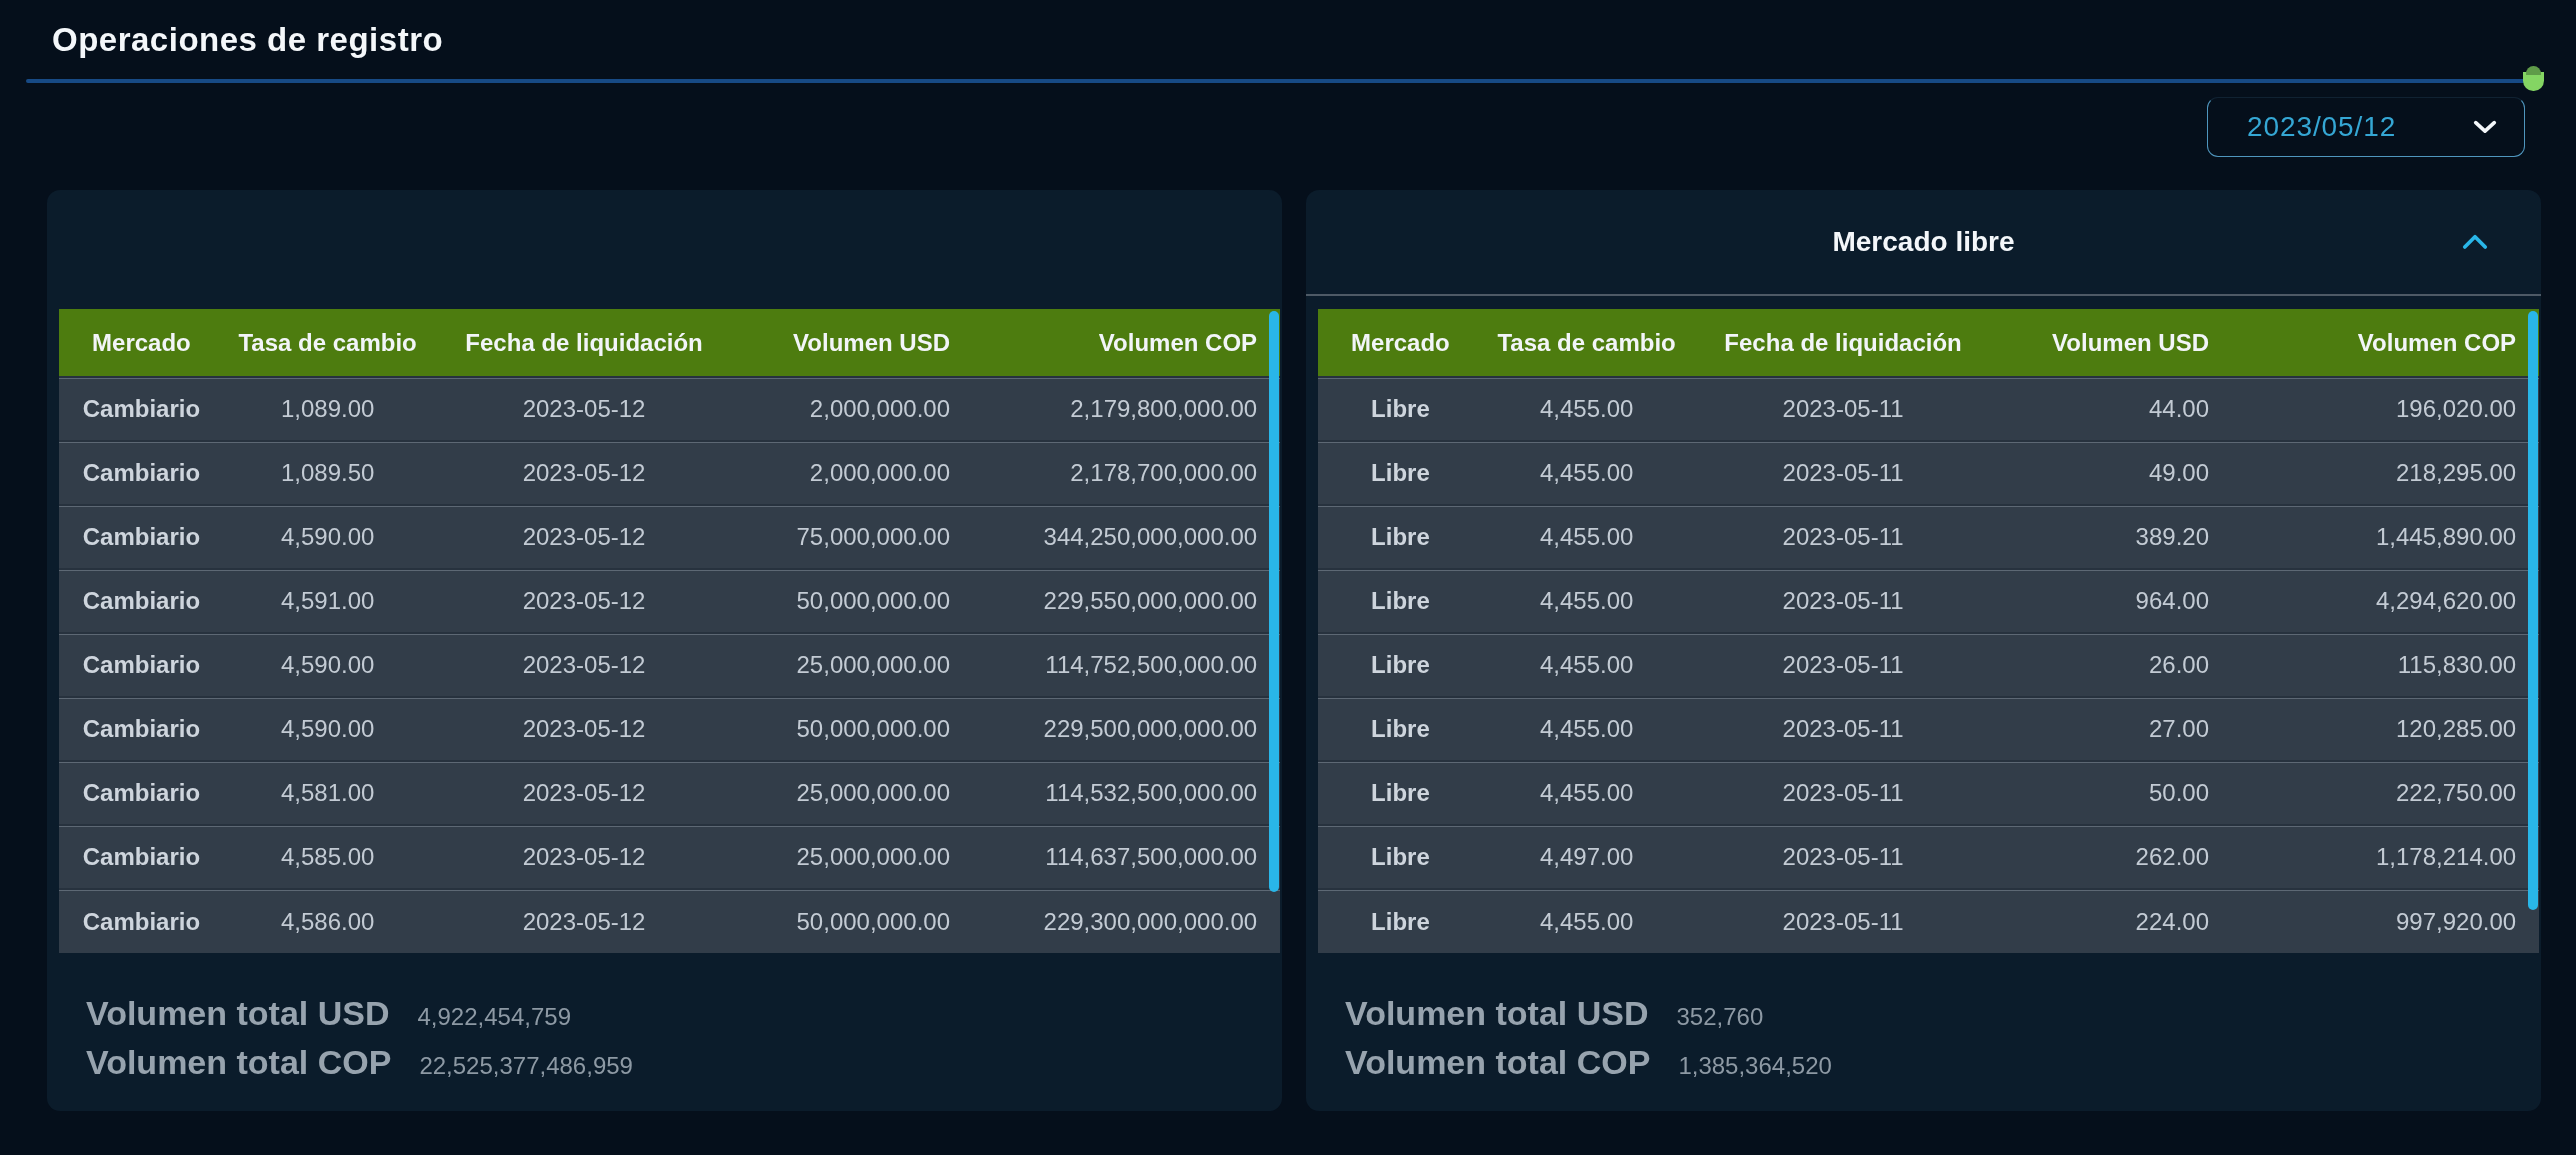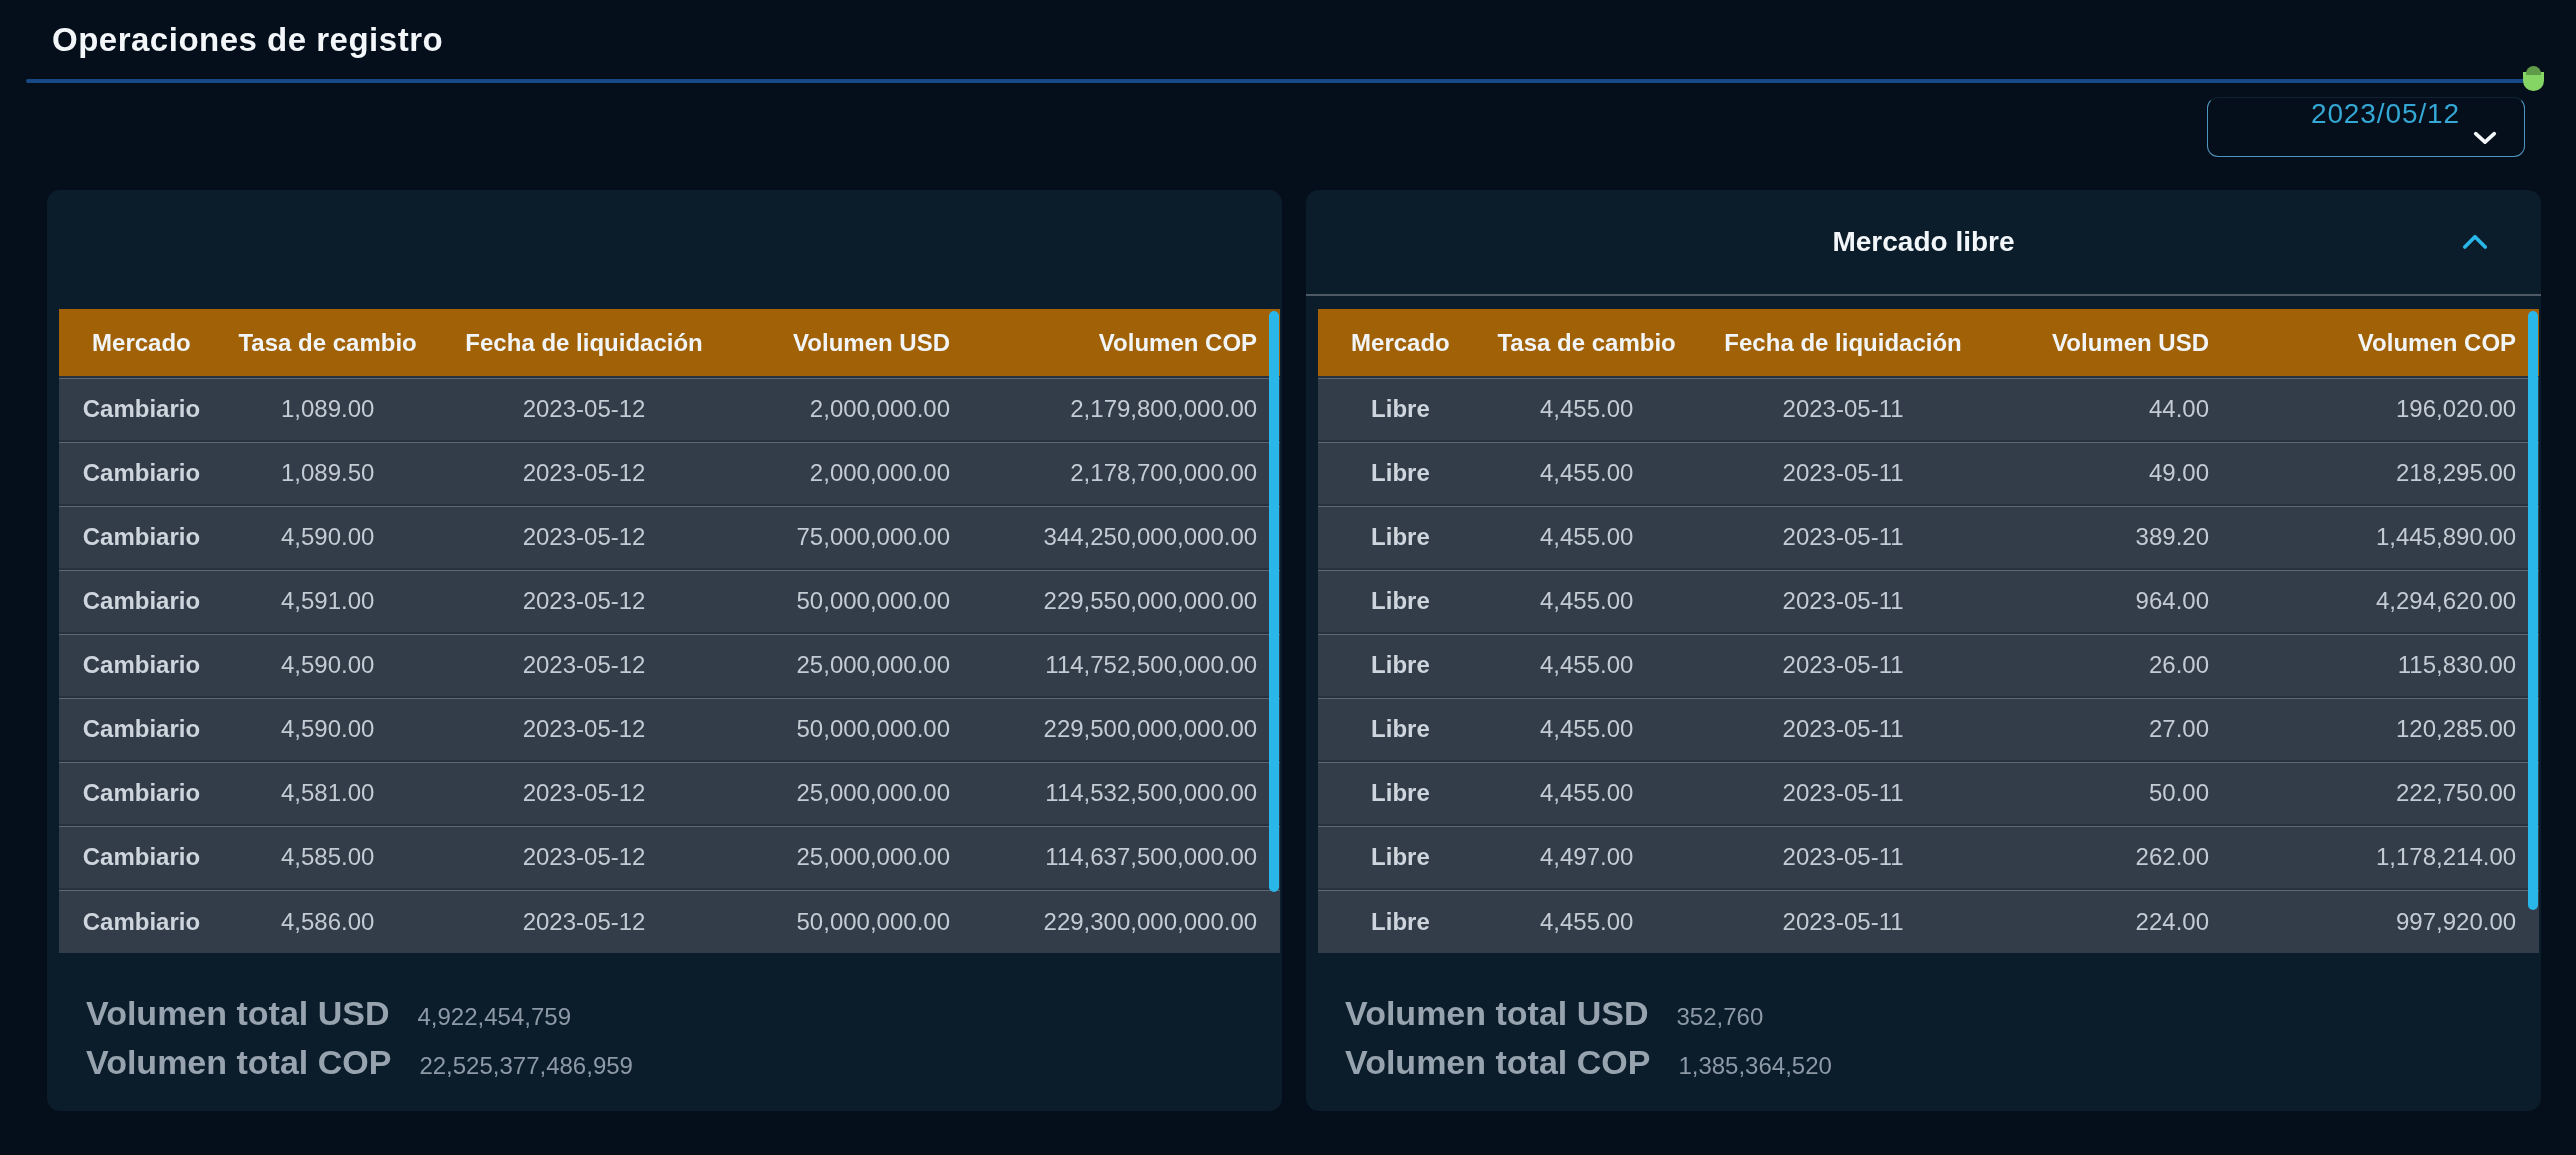--- a/index.html
+++ b/index.html
@@ -11,42 +11,42 @@
 
   .top-divider { position:absolute; left:26px; top:79px; width:2512px; height:3.7px;
                  background:#174a85; border-radius:1.9px; }
   .green-dot { position:absolute; left:2523px; top:72px; width:20.5px; height:18.6px;
                background:#84d563; border-radius:0 0 10.2px 10.2px; }
   .green-dot::before { content:""; position:absolute; left:2.8px; top:-6.5px; width:15px; height:9.3px;
                background:#5f9b49; border-radius:7.4px 7.4px 0 0; }
 
   .date-select { position:absolute; left:2207px; top:97px; width:318px; height:60px;
                  border:1.9px solid #4f96be; border-top-color:rgba(79,150,190,.15);
-                 border-radius:11px; display:flex; align-items:center; cursor:pointer;flex-direction:column; }
+                 border-radius:11px; display:flex; align-items:center; cursor:pointer; }
   .date-select .value { color:#35a7d4; font-size:28px; padding-left:39px; letter-spacing:0.9px; }
   .date-select .chev  { margin-left:auto; margin-right:26px; display:flex; }
 
   .card { position:absolute; top:190px; width:1235px; height:921px;
           background:#0b1c2b; border-radius:13px; }
   .card.left  { left:47px; }
   .card.right { left:1306px; }
 
   .card-header { position:absolute; left:0; top:0; right:0; height:106px;
                  border-bottom:2.8px solid #4e5a66; border-radius:13px 13px 0 0;
                  display:flex; align-items:center; justify-content:center; }
   .card-title { color:#f4f7fa; font-size:28px; font-weight:700; }
   .collapse-btn { position:absolute; right:48px; top:35px; width:37px; height:37px;
                   display:flex; align-items:center; justify-content:center;
                   background:transparent; border:none; cursor:pointer; }
 
   .table-wrap { position:absolute; left:12px; right:1.9px; top:119px; height:663px;
                 overflow:hidden; }
   table { width:100%; border-collapse:collapse; table-layout:fixed; }
   th, td { font-size:24px; overflow:hidden; white-space:nowrap; }
-  thead th { height:68px; background:#a16207; color:#f2f5f8; font-weight:700; }
+  thead th { height:68px; background:#4d7c0f; color:#f2f5f8; font-weight:700; }
   tbody td { height:64px; background:#323d49; color:#c3cbd4;
              box-shadow:inset 0 0.9px 0 rgba(196,205,216,.30); }
   tbody tr { border-top:2.8px solid #27323e; }
   tbody td:first-child { font-weight:700; color:#ced5dd; }
   col.c0 { width:13.5%; } col.c1 { width:17%; } col.c2 { width:25%; }
   col.c3 { width:20.5%; } col.c4 { width:24%; }
   th:nth-child(1), td:nth-child(1),
   th:nth-child(2), td:nth-child(2),
   th:nth-child(3), td:nth-child(3) { text-align:center; }
   th:nth-child(4), td:nth-child(4) { text-align:right; padding-right:37px; }

